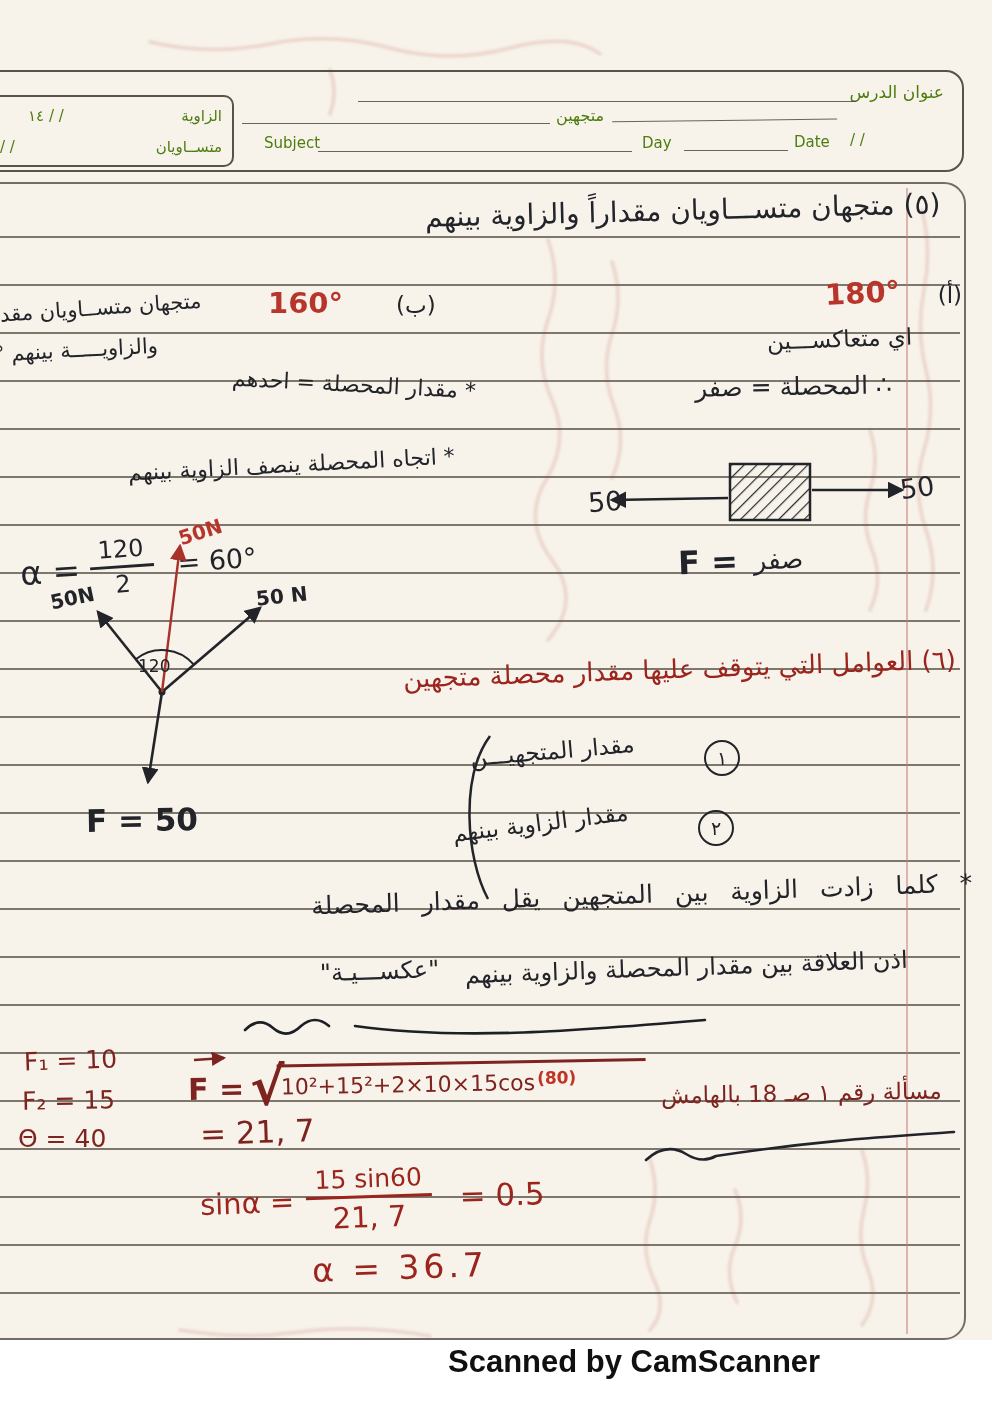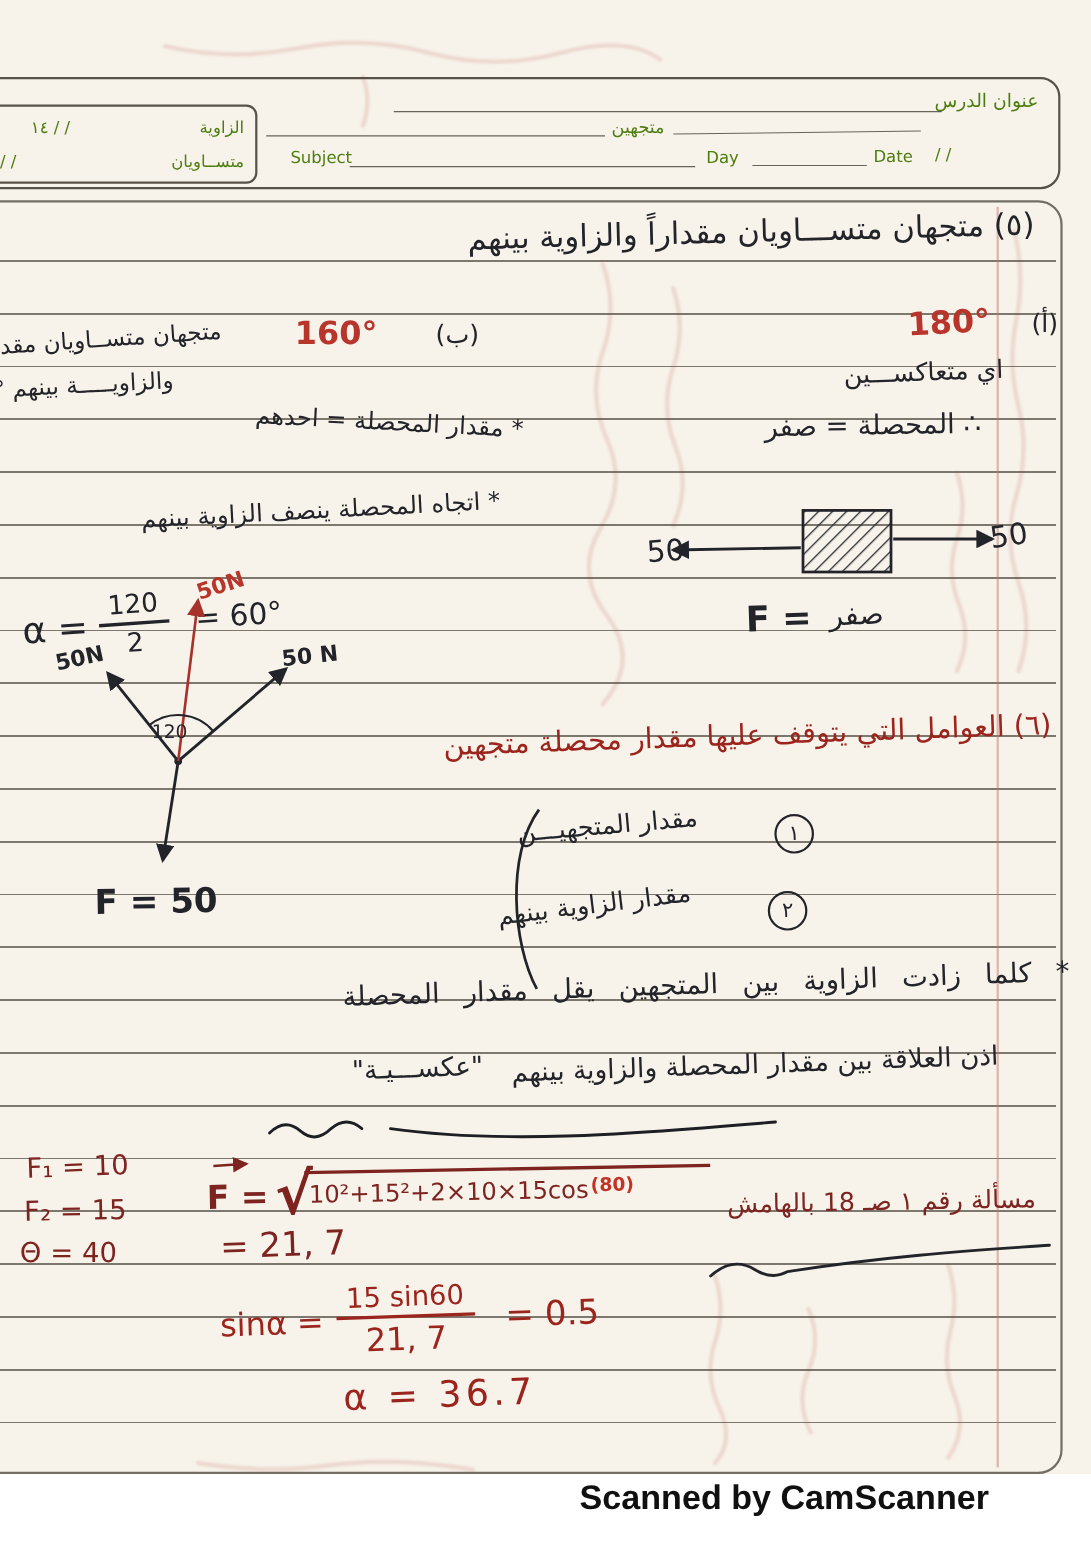--- a/index.html
+++ b/index.html
@@ -200,15 +200,15 @@
     <span style="font-size:29px;">sinα =</span>
     <span class="frac">
       <span class="num" style="font-size:25px;">15 sin60</span>
       <span class="den" style="font-size:29px;">21, 7</span>
     </span>
     <span style="font-size:31px;margin-left:16px;">= 0.5</span>
   </div>
   <div class="hw brightred" style="left:312px;top:1248px;font-size:33px;letter-spacing:4px;transform:rotate(-2deg);">α = 36.7</div>
 
   <div class="abs" style="left:0;top:1340px;width:992px;height:63px;background:#ffffff;"></div>
-  <div class="abs" style="left:448px;top:1344px;width:530px;text-align:center;font-family:'Liberation Sans',sans-serif;
+  <div class="abs" style="left:448px;top:1344px;width:530px;font-family:'Liberation Sans',sans-serif;
               font-weight:bold;font-size:31px;color:#101010;">Scanned by CamScanner</div>
 </div>
 
 </body></html>

